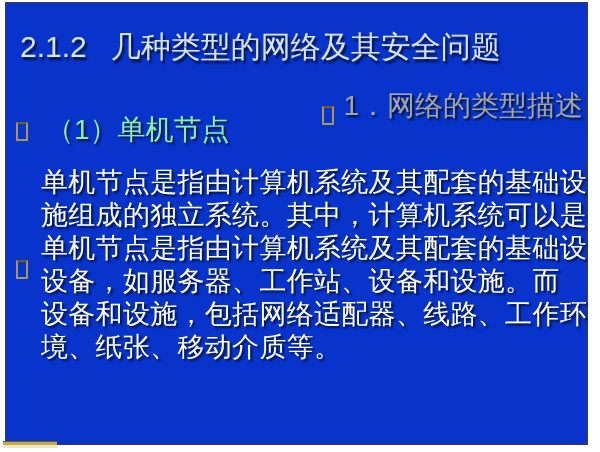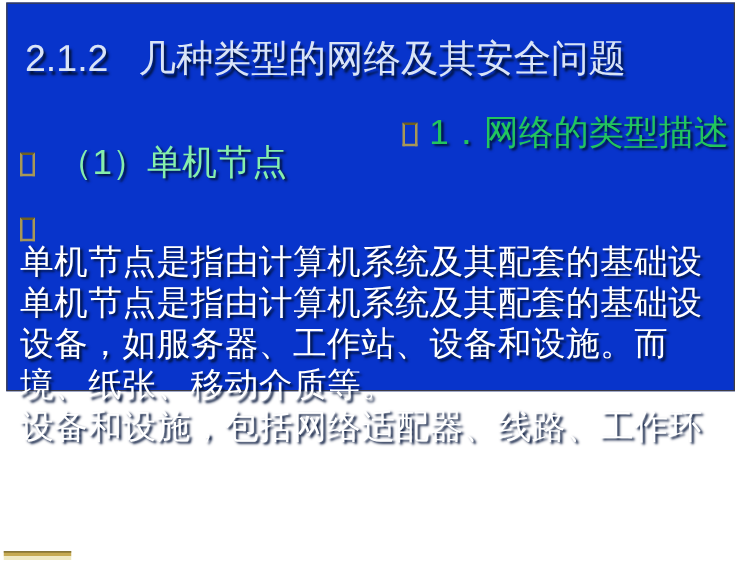--- a/index.html
+++ b/index.html
@@ -1,50 +1,50 @@
 <!DOCTYPE html>
 <html style="--background: #0834cb; --text: #ffffff; --title_text: #d9e4f7; --bullet_outline: #a79757; --footer_bar_gold: #c6aa52; --footer_bar_cream: #efe9c2;"><head>
 <meta charset="utf-8">
 <style>
   html,body{margin:0;padding:0;}
   body{
     width:600px;height:452px;position:relative;background:#ffffff;overflow:hidden;
     font-family:"Liberation Sans", sans-serif;
   }
   .slide{
-    position:absolute;left:5px;top:2px;width:583px;height:311px;
+    position:absolute;left:5px;top:2px;width:583px;height:443px;
     background:var(--background,#0834cb);
     border:1px solid #3c3c46;box-sizing:border-box;
   }
   .title{
     position:absolute;left:14px;top:24px;white-space:nowrap;
     font-size:30px;color:#d9e4f7;
     text-shadow:2px 3px 2px #001238;
   }
   .title .num{margin-right:24px;}
   .sq-bullet{
     display:inline-block;width:8px;height:15px;flex:0 0 auto;
     border:2px solid var(--bullet_outline,#a79757);
     border-top-color:#6e5f23;
     box-sizing:content-box;
   }
   .heading-right{
-    position:absolute;top:84px;right:4px;display:flex;align-items:center;
-    font-size:28px;color:#22c55e;text-shadow:2px 2px 2px #001238;
+    position:absolute;top:84px;right:4px;display:flex;align-items:flex-end;
+    font-size:28px;color:#a3a3a3;text-shadow:2px 2px 2px #001238;
     white-space:nowrap;
   }
   .heading-right .sq-bullet{margin-right:9px;margin-top:2px;}
   .item{
     position:absolute;left:10px;top:108px;display:flex;align-items:center;
     font-size:28px;color:#86efac;text-shadow:2px 2px 2px #001238;
     white-space:nowrap;
   }
   .item .sq-bullet{margin-right:18px;margin-top:2px;}
   .para{
-    position:absolute;left:10px;top:163px;display:flex;align-items:flex-start;flex-direction:column;
+    position:absolute;left:10px;top:163px;display:flex;align-items:center;
   }
   .para .sq-bullet{margin-top:8px;margin-right:13px;}
   .para-text{
     font-size:27px;line-height:33px;letter-spacing:0.3px;color:#ffffff;
     text-shadow:2px 2px 2px #001238;
   }
   .para-text .pline{white-space:nowrap;}
   .footer-bars{position:absolute;left:-3px;top:438px;width:54px;z-index:3;}
   .bar-gold{height:3px;background:var(--footer_bar_gold,#c6aa52);border-top:1px solid #6e5f23;}
   .bar-cream{height:3px;background:var(--footer_bar_cream,#efe9c2);}
@@ -65,24 +65,25 @@
 
   <div class="item">
     <span class="sq-bullet"></span>
     <span>（1）单机节点</span>
   </div>
 
   <div class="para">
     <span class="sq-bullet"></span>
     <div class="para-text">
       <div class="pline">单机节点是指由计算机系统及其配套的基础设</div>
+      <div class="pline">施组成的独立系统。其中，计算机系统可以是</div>
       <div class="pline">单机节点是指由计算机系统及其配套的基础设</div>
       <div class="pline">设备，如服务器、工作站、设备和设施。而</div>
+      <div class="pline">设备和设施，包括网络适配器、线路、工作环</div>
       <div class="pline">境、纸张、移动介质等。</div>
-      <div class="pline">设备和设施，包括网络适配器、线路、工作环</div>
     </div>
   </div>
 
   <div class="footer-bars">
     <div class="bar-gold"></div>
     <div class="bar-cream"></div>
   </div>
 
 </div>
 

